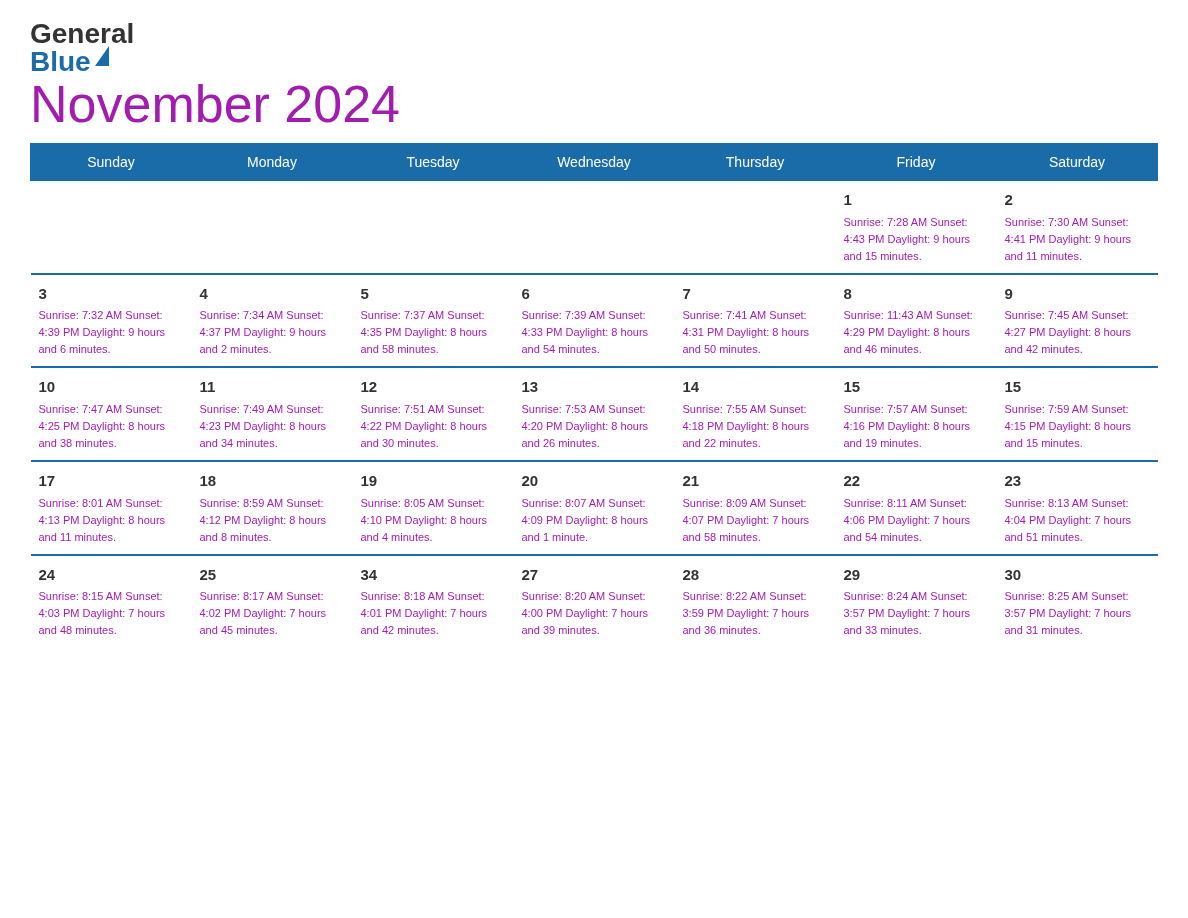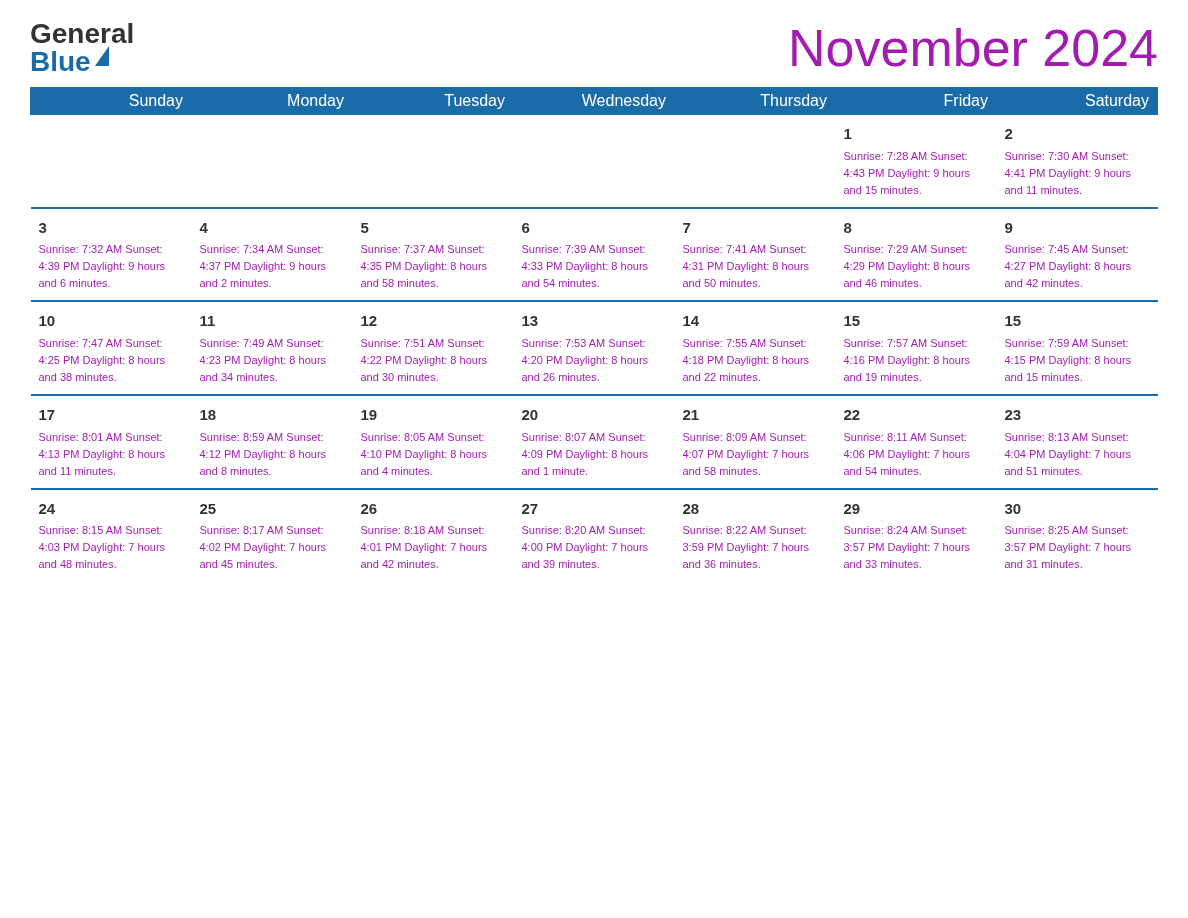--- a/index.html
+++ b/index.html
@@ -9,20 +9,21 @@
       color: #333;
       width: 1188px;
       min-height: 918px;
       padding: 20px 30px;
     }
     .header {
       display: flex;
       justify-content: space-between;
       align-items: flex-start;
       margin-bottom: 10px;
+      flex-direction: column;
     }
     .logo {
       display: flex;
       flex-direction: column;
       align-items: flex-start;
     }
     .logo-general {
       font-size: 28px;
       font-weight: bold;
       color: #333;
@@ -63,24 +64,24 @@
     table {
       width: 100%;
       border-collapse: collapse;
       margin-top: 10px;
     }
     thead tr {
       background-color: #1a6ca8;
     }
     thead th {
       color: #fff;
-      font-size: 16px;
+      font-size: 14px;
       font-weight: normal;
-      padding: 4px 8px;
-      text-align: right;
+      padding: 10px 8px;
+      text-align: center;
       border: 1px solid #1a6ca8;
     }
     tbody tr {
       border-bottom: 2px solid #1a6ca8;
     }
     tbody td {
       vertical-align: top;
       padding: 8px;
       font-size: 13px;
       line-height: 1.5;
@@ -176,21 +177,21 @@
 Daylight: 8 hours and 54 minutes.</div>
         </td>
         <td>
           <span class="day-num">7</span>
           <div class="day-info">Sunrise: 7:41 AM
 Sunset: 4:31 PM
 Daylight: 8 hours and 50 minutes.</div>
         </td>
         <td>
           <span class="day-num">8</span>
-          <div class="day-info">Sunrise: 7:29 AM
+          <div class="day-info">Sunrise: 11:43 AM
 Sunset: 4:29 PM
 Daylight: 8 hours and 46 minutes.</div>
         </td>
         <td>
           <span class="day-num">9</span>
           <div class="day-info">Sunrise: 7:45 AM
 Sunset: 4:27 PM
 Daylight: 8 hours and 42 minutes.</div>
         </td>
       </tr>
@@ -289,21 +290,21 @@
 Sunset: 4:03 PM
 Daylight: 7 hours and 48 minutes.</div>
         </td>
         <td>
           <span class="day-num">25</span>
           <div class="day-info">Sunrise: 8:17 AM
 Sunset: 4:02 PM
 Daylight: 7 hours and 45 minutes.</div>
         </td>
         <td>
-          <span class="day-num">26</span>
+          <span class="day-num">34</span>
           <div class="day-info">Sunrise: 8:18 AM
 Sunset: 4:01 PM
 Daylight: 7 hours and 42 minutes.</div>
         </td>
         <td>
           <span class="day-num">27</span>
           <div class="day-info">Sunrise: 8:20 AM
 Sunset: 4:00 PM
 Daylight: 7 hours and 39 minutes.</div>
         </td>

